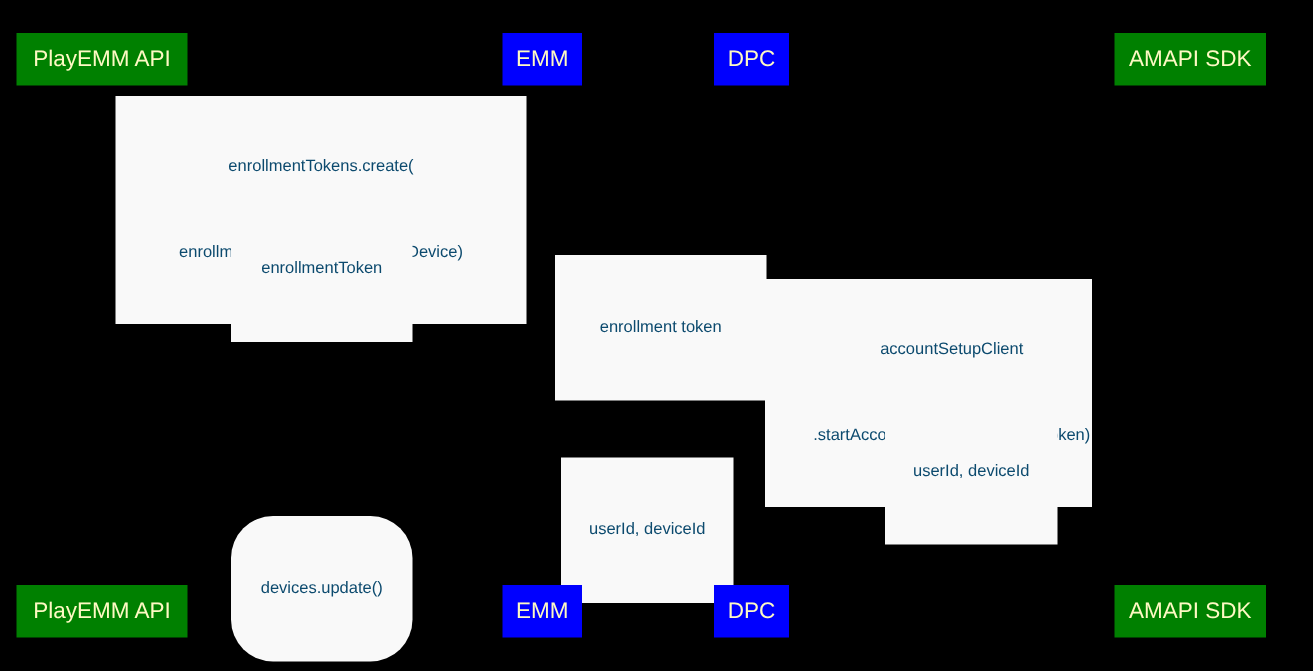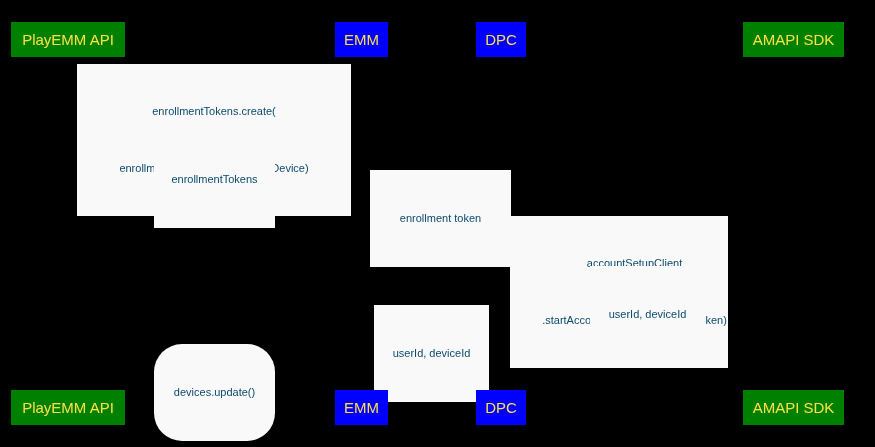--- a/index.html
+++ b/index.html
@@ -20,21 +20,21 @@
     top: 0;
     width: 875px;
     height: 447px;
     background: #000000;
   }
   .participant {
     position: absolute;
     display: flex;
     align-items: center;
     justify-content: center;
-    color: #fde047;
+    color: #fef9c3;
     font-size: 15px;
     font-family: "Liberation Sans", sans-serif;
     line-height: 1;
     white-space: nowrap;
     box-sizing: border-box;
   }
   .lifeline {
     position: absolute;
     width: 1px;
     background: #000000;
@@ -95,28 +95,28 @@
   <div class="arrow" style="left:501px; top:288px; width:292px;"></div>
   <div class="arrow" style="left:361px; top:327px; width:140px;"></div>
   <div class="arrow" style="left:68px; top:366px; width:293px;"></div>
 
   <div class="msg two-line" style="left:77px; top:64px; width:274px;">
     <span class="msg-line">enrollmentTokens.create(</span>
     <span class="msg-line">enrollmentTokenType=userlessDevice)</span>
   </div>
 
   <div class="msg one-line" style="left:154px; top:131px; width:121px;">
-    <span class="msg-line">enrollmentTokens</span>
+    <span class="msg-line">enrollmentToken</span>
   </div>
 
   <div class="msg one-line" style="left:370px; top:170px; width:141px;">
     <span class="msg-line">enrollment token</span>
   </div>
 
-  <div class="msg two-line" style="left:510px; top:216px; width:218px;padding-left:32px;">
+  <div class="msg two-line" style="left:510px; top:186px; width:218px;padding-left:32px;">
     <span class="msg-line">accountSetupClient</span>
     <span class="msg-line">.startAccountSetup(entrollment token)</span>
   </div>
 
   <div class="msg one-line" style="left:590px; top:266px; width:115px;">
     <span class="msg-line">userId, deviceId</span>
   </div>
 
   <div class="msg one-line" style="left:374px; top:305px; width:115px;">
     <span class="msg-line">userId, deviceId</span>

